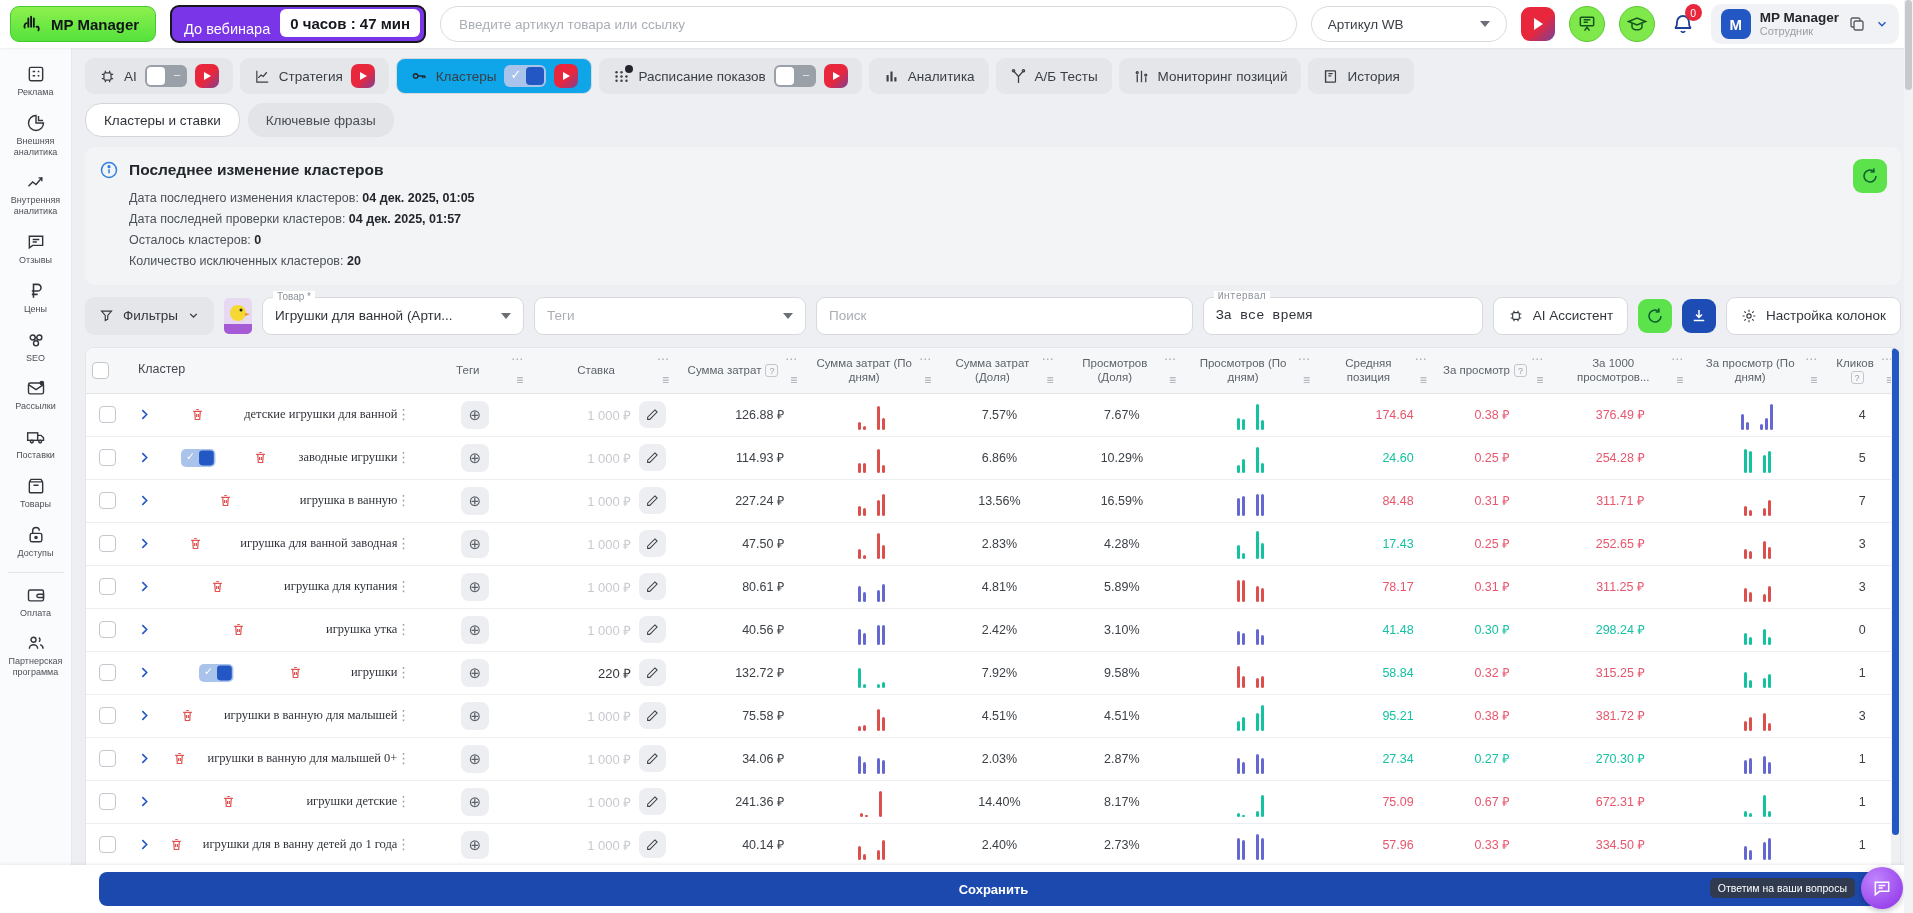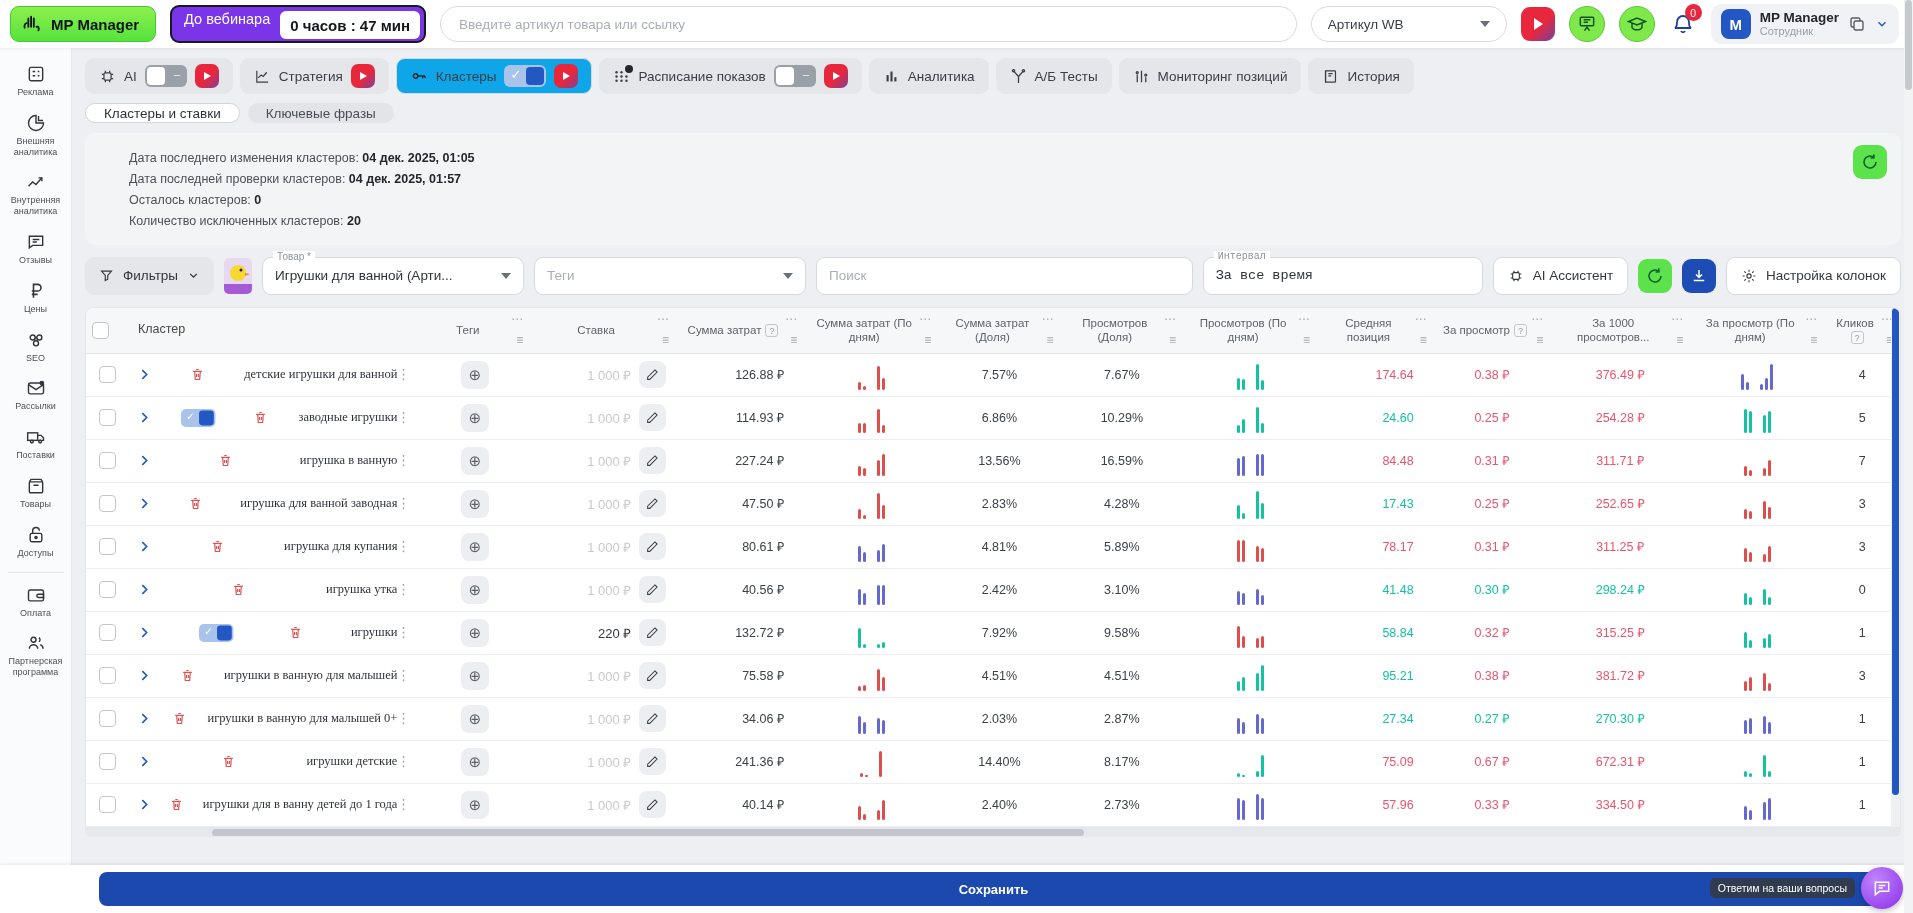--- a/index.html
+++ b/index.html
@@ -3,21 +3,21 @@
 <meta charset="utf-8">
 <style>
   * { margin:0; padding:0; box-sizing:border-box; }
   html,body { width:1913px; height:913px; overflow:hidden; }
   body { font-family:"Liberation Sans", sans-serif; background:#edeff2; color:#2f3338; font-size:13px; }
   svg { display:block; }
 
   
   .topbar { height:48px; background:#fff; display:flex; align-items:center; gap:14px; padding:0 14px 0 10px; box-shadow:0 1px 2px rgba(0,0,0,.06); position:relative; z-index:5; }
   .logo-btn { display:flex; align-items:center; gap:8px; background:linear-gradient(180deg,#8df04e,#55e23c); border:1px solid #45c92e; border-radius:9px; height:36px; padding:0 16px 0 10px; font-weight:bold; font-size:15px; color:#101418; cursor:pointer; }
-  .webinar { display:flex; align-items:flex-start; gap:10px; background:#7a35e8; border:2px solid #16181d; border-radius:9px; height:38px; padding:4px 4px 4px 12px; }
+  .webinar { display:flex; align-items:flex-end; gap:10px; background:#7a35e8; border:2px solid #16181d; border-radius:9px; height:38px; padding:4px 4px 4px 12px; }
   .webinar .wlabel { color:#fff; font-size:14.5px; }
   .webinar .wtimer { background:#fff; border-radius:6px; height:28px; display:flex; align-items:center; padding:0 10px; font-size:15px; font-weight:bold; color:#14171c; }
   .top-search { flex:1; max-width:880px; height:36px; border:1px solid #d8dade; border-radius:18px; padding:0 18px; font-size:13.5px; color:#30343a; background:#fff; font-family:"Liberation Sans",sans-serif; }
   .top-search::placeholder { color:#a9adb4; }
   .article-select { width:196px; height:36px; border:1px solid #d8dade; border-radius:18px; display:flex; align-items:center; justify-content:space-between; padding:0 16px; color:#3a3f45; font-size:13.5px; cursor:pointer; background:#fff; }
   .caret { width:0; height:0; border-left:5px solid transparent; border-right:5px solid transparent; border-top:6px solid #6b7077; }
   .play-badge { width:34px; height:34px; border-radius:9px; background:linear-gradient(135deg,#e8273d 55%,#2c53d8 130%); color:#fff; display:flex; align-items:center; justify-content:center; cursor:pointer; flex:none; }
   .play-badge .tri { width:0; height:0; border-left:9px solid #fff; border-top:6px solid transparent; border-bottom:6px solid transparent; margin-left:2px; }
   .green-circle { width:36px; height:36px; border-radius:50%; background:#7fe94c; border:1px solid #57c930; display:flex; align-items:center; justify-content:center; cursor:pointer; flex:none; }
   .bell-wrap { position:relative; cursor:pointer; margin:0 2px; }
@@ -48,21 +48,21 @@
   .tgl.off .thumb { position:absolute; left:2px; top:2px; width:18px; height:18px; border-radius:4px; background:#fff; }
   .tgl.off .minus { position:absolute; right:6px; top:3px; color:#e3e5e9; font-size:13px; }
   .tgl.on { background:#a9c3ea; }
   .tgl.on .thumb { position:absolute; right:2px; top:2px; width:18px; height:18px; border-radius:4px; background:#2257c4; }
   .tgl.on .check { position:absolute; left:6px; top:2px; color:#fff; font-size:13px; }
   .icon-badge { position:relative; }
   .icon-badge::after { content:""; position:absolute; top:-3px; right:-3px; width:8px; height:8px; border-radius:50%; background:#23272d; }
 
   
   .subtabs { display:flex; gap:8px; margin:9px 0 10px; }
-  .subtab { height:20px; padding:0 18px; display:flex; align-items:center; border-radius:16px; font-size:13.5px; cursor:pointer; }
+  .subtab { height:34px; padding:0 18px; display:flex; align-items:center; border-radius:16px; font-size:13.5px; cursor:pointer; }
   .subtab.active { background:#fff; border:1px solid #d2d5da; color:#2d3238; }
   .subtab.inactive { background:#e2e4e8; color:#4a4f56; }
 
   
   .info-panel { background:#f3f4f6; border-radius:10px; padding:13px 16px 14px 14px; position:relative; margin-bottom:12px; }
   .info-head { display:flex; align-items:center; gap:10px; margin-bottom:9px; }
   .info-title { font-size:15.5px; font-weight:bold; color:#23272d; }
   .info-line { font-size:12.5px; color:#4b5057; margin:3px 0 0 30px; line-height:1.45; }
   .info-line b { color:#23272d; }
   .sq-btn { width:34px; height:34px; border-radius:9px; display:flex; align-items:center; justify-content:center; cursor:pointer; flex:none; border:none; }
@@ -370,20 +370,28 @@
         <span>История</span>
       </div>
     </nav>
 
     <div class="subtabs">
       <div class="subtab active">Кластеры и ставки</div>
       <div class="subtab inactive">Ключевые фразы</div>
     </div>
 
     <section class="info-panel">
+      <div class="info-head">
+        <svg width="20" height="20" viewBox="0 0 24 24" fill="none" stroke="#2e7fe0" stroke-width="1.8">
+            <circle cx="12" cy="12" r="9"></circle>
+            <path d="M12 11v5"></path>
+            <circle cx="12" cy="8" r="1" fill="#2e7fe0"></circle>
+          </svg>
+        <span class="info-title">Последнее изменение кластеров</span>
+      </div>
       <div class="info-line"><span>Дата последнего изменения кластеров:</span> <b>04 дек. 2025, 01:05</b></div>
       <div class="info-line"><span>Дата последней проверки кластеров:</span> <b>04 дек. 2025, 01:57</b></div>
       <div class="info-line"><span>Осталось кластеров:</span> <b>0</b></div>
       <div class="info-line"><span>Количество исключенных кластеров:</span> <b>20</b></div>
       <button class="sq-btn green info-refresh">
         <svg width="18" height="18" viewBox="0 0 24 24" fill="none" stroke="#0d5c30" stroke-width="2">
             <path d="M20 12a8 8 0 1 1-3-6.2"></path>
             <path d="M17 2.5l.3 3.8-3.8.3" stroke-linecap="round"></path>
           </svg>
       </button>

